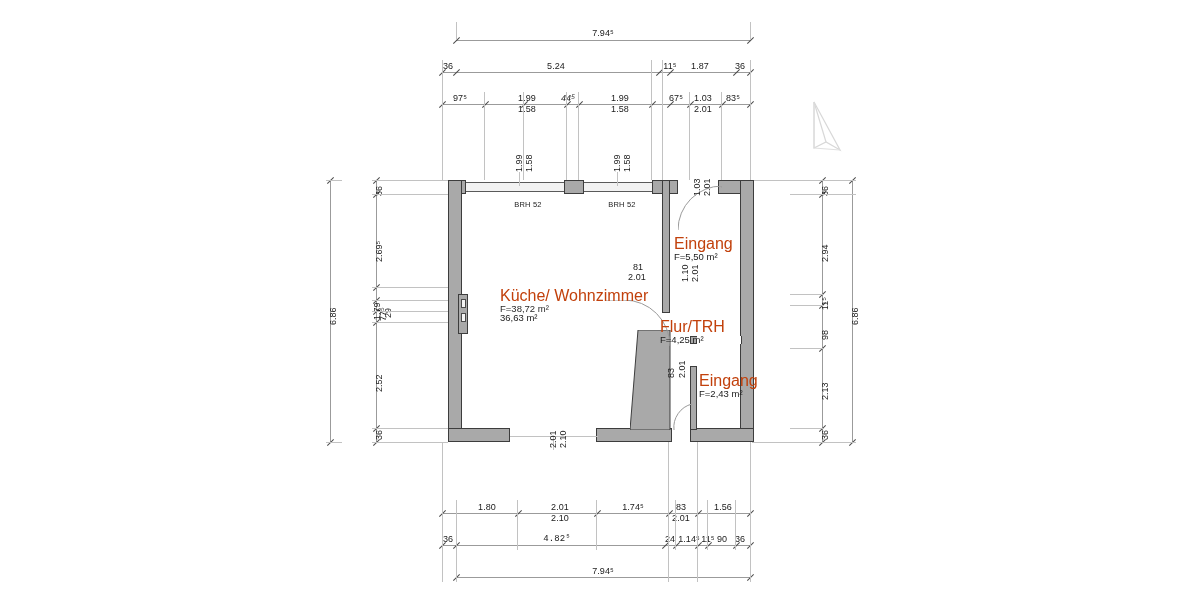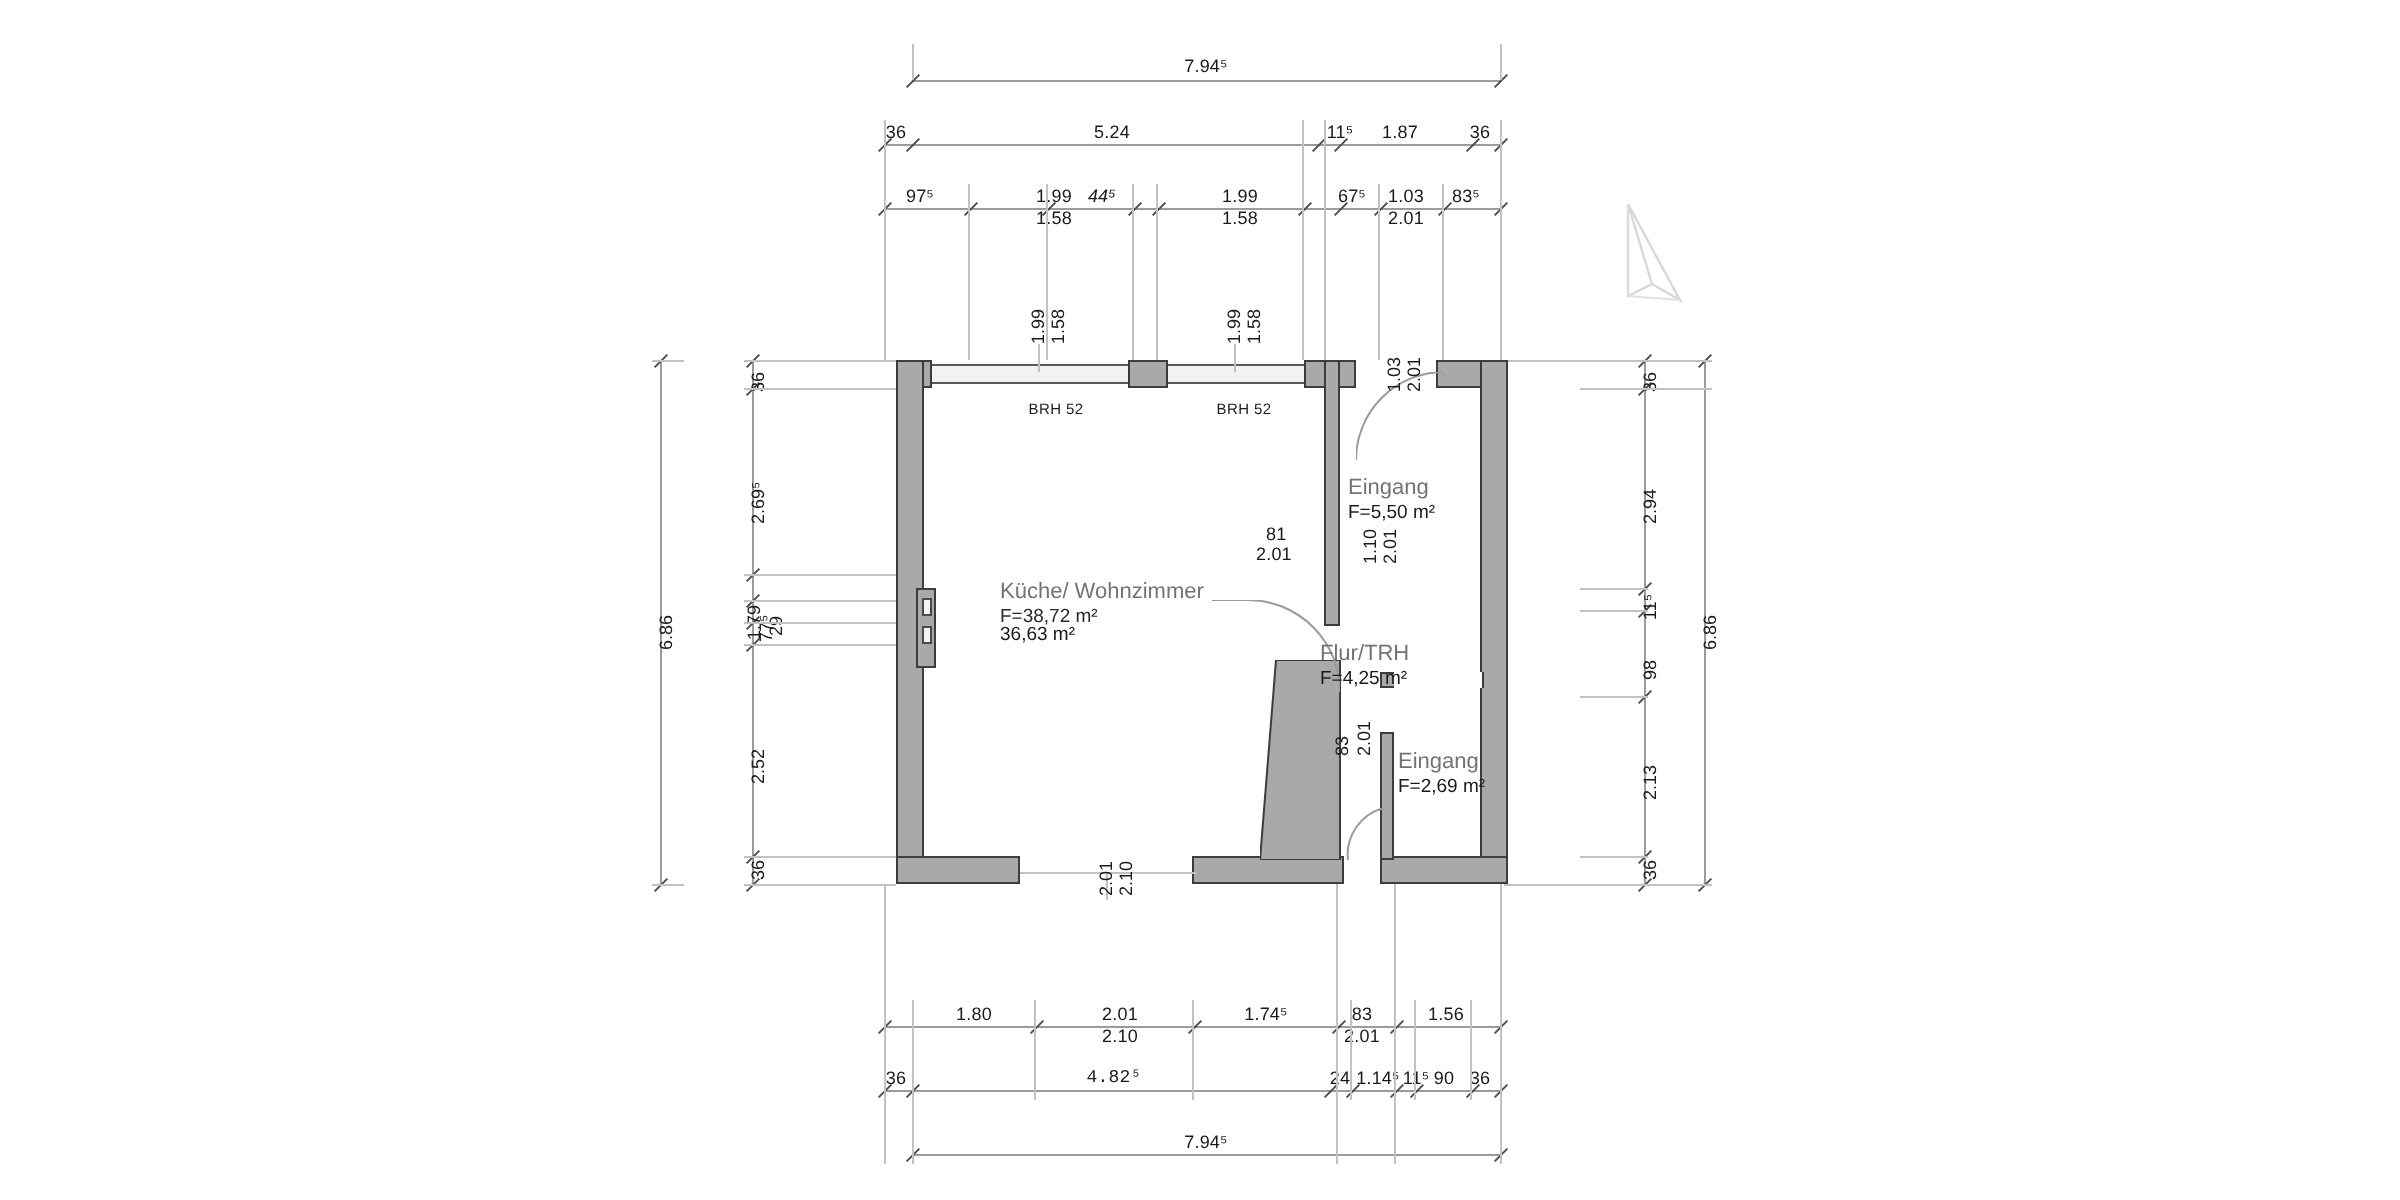--- a/index.html
+++ b/index.html
@@ -37,21 +37,21 @@
   .wall{position:absolute;background:#a9a9a9;
         border:1px solid #3d3d3d;box-sizing:border-box;}
 
   
   .win{position:absolute;background:#f2f2f2;
        border-top:1px solid #5a5a5a;border-bottom:1px solid #5a5a5a;
        box-sizing:border-box;}
 
   
   .room{position:absolute;white-space:nowrap;}
-  .room .nm{font-size:11px;line-height:14px;color:#737373;}
+  .room .nm{font-size:16px;line-height:14px;color:#c2410c;}
   .room .ar{font-size:9.5px;line-height:11px;color:#1a1a1a;}
   .room .ar.ghost{position:absolute;left:0;top:14px;color:#2a2a2a;}
 
   .brh{position:absolute;font-size:7.5px;color:#1d1d1d;white-space:nowrap;
         transform:translateX(-50%);letter-spacing:.2px;}
 
   .northarrow{position:absolute;}
 </style>
 </head>
 <body>
@@ -90,21 +90,21 @@
     <div class="tick" style="left:666px;top:104px;"></div>
     <div class="tick" style="left:686px;top:104px;"></div>
     <div class="tick" style="left:718px;top:104px;"></div>
     <div class="tick" style="left:746px;top:104px;"></div>
 
     <div class="dim c" style="left:460px;top:93px;">97⁵</div>
 
     <div class="dim c" style="left:527px;top:93px;">1.99</div>
     <div class="dim c" style="left:527px;top:104px;">1.58</div>
 
-    <div class="dim c" style="left:551px;top:93px;font-style:italic;">44⁵</div>
+    <div class="dim c" style="left:568px;top:93px;font-style:italic;">44⁵</div>
 
     <div class="dim c" style="left:620px;top:93px;">1.99</div>
     <div class="dim c" style="left:620px;top:104px;">1.58</div>
 
     <div class="dim c" style="left:676px;top:93px;">67⁵</div>
 
     <div class="dim c" style="left:703px;top:93px;">1.03</div>
     <div class="dim c" style="left:703px;top:104px;">2.01</div>
 
     <div class="dim c" style="left:733px;top:93px;">83⁵</div>
@@ -352,21 +352,21 @@
     <div class="ar">F=5,50 m²</div>
   </div>
 
   <div class="room" style="left:660px;top:320px;">
     <div class="nm">Flur/TRH</div>
     <div class="ar">F=4,25 m²</div>
   </div>
 
   <div class="room" style="left:699px;top:374px;">
     <div class="nm">Eingang</div>
-    <div class="ar">F=2,69 m²</div>
+    <div class="ar">F=2,43 m²</div>
   </div>
 
   <div class="northarrow" style="left:806px;top:100px;width:48px;height:56px;">
     <svg width="48" height="56" viewBox="0 0 48 56" xmlns="http://www.w3.org/2000/svg">
       <polygon points="8,2 34,50 20,42 8,48" fill="none" stroke="#d8d8d8" stroke-width="1.2"></polygon>
       <line x1="8" y1="2" x2="20" y2="42" stroke="#d8d8d8" stroke-width="1.2"></line>
       <line x1="8" y1="48" x2="34" y2="50" stroke="#e0e0e0" stroke-width="1"></line>
       <line x1="8" y1="2" x2="8" y2="48" stroke="#dcdcdc" stroke-width="1"></line>
     </svg>
   </div>

